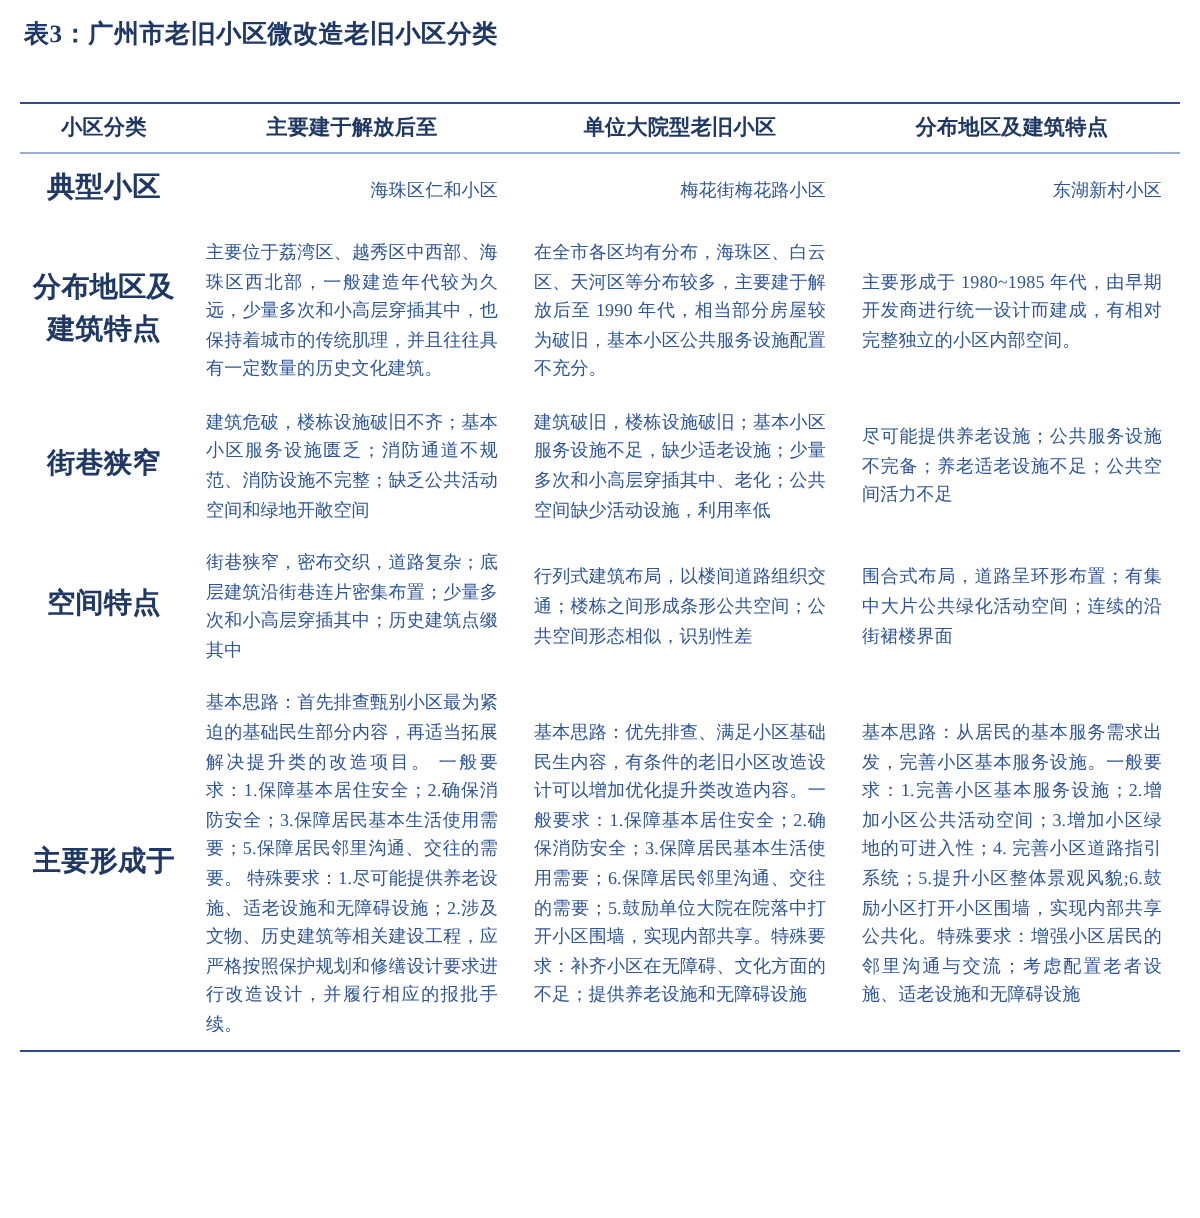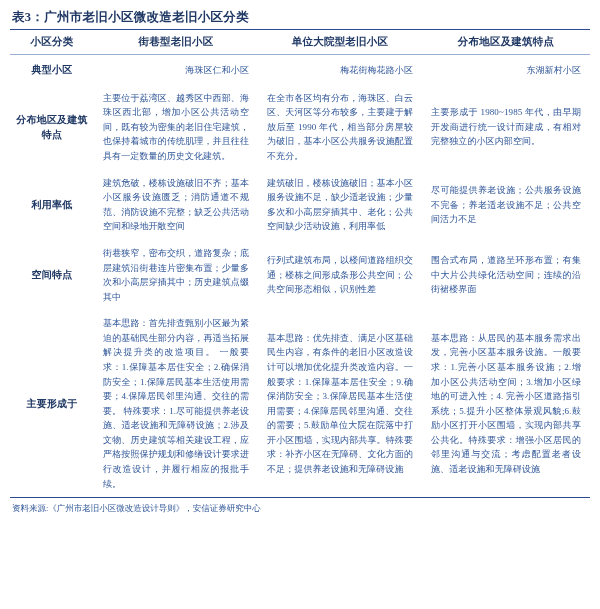--- a/index.html
+++ b/index.html
@@ -23,20 +23,21 @@
     font-weight:bold;
     color:#1f3864;
     letter-spacing:0.3px;
     padding:1px 0 4px 2px;
     line-height:1.3;
   }
   table.tbl{
     width:580px;
     border-collapse:collapse;
     table-layout:fixed;
+    margin-top:22px;
   }
   table.tbl col.c1{width:84px;}
   table.tbl col.c2{width:164px;}
   table.tbl col.c3{width:164px;}
   table.tbl col.c4{width:168px;}
   .rule-top{
     border-top:1.6px solid #2b4b8c;
   }
   .rule-head{
     border-bottom:1.1px solid #9bb0d4;
@@ -47,21 +48,21 @@
   th.hcell{
     font-size:10.5px;
     font-weight:bold;
     color:#1f3864;
     text-align:center;
     padding:5px 3px 5px 3px;
     letter-spacing:0.2px;
     vertical-align:middle;
   }
   td.label{
-    font-size:10px;
+    font-size:14px;
     font-weight:bold;
     color:#1f3864;
     text-align:center;
     vertical-align:middle;
     padding:6px 4px;
     letter-spacing:0.2px;
     line-height:1.55;
   }
   td.body{
     font-size:9px;
@@ -98,60 +99,59 @@
   <table class="tbl">
     <colgroup>
       <col class="c1">
         <col class="c2">
         <col class="c3">
         <col class="c4">
     </colgroup>
     <thead>
       <tr class="rule-top rule-head">
         <th class="hcell rule-top rule-head">小区分类</th>
-        <th class="hcell rule-top rule-head">街巷型老旧小区</th>
+        <th class="hcell rule-top rule-head">主要建于解放后至</th>
         <th class="hcell rule-top rule-head">单位大院型老旧小区</th>
         <th class="hcell rule-top rule-head">分布地区及建筑特点</th>
       </tr>
     </thead>
     <tbody>
 
       <tr class="typical zebra">
         <td class="label">典型小区</td>
         <td class="body center">海珠区仁和小区</td>
         <td class="body center">梅花街梅花路小区</td>
         <td class="body center">东湖新村小区</td>
       </tr>
 
       <tr class="zebra">
         <td class="label">分布地区及建筑特点</td>
-        <td class="body">主要位于荔湾区、越秀区中西部、海珠区西北部，增加小区公共活动空间，既有较为密集的老旧住宅建筑，也保持着城市的传统肌理，并且往往具有一定数量的历史文化建筑。</td>
+        <td class="body">主要位于荔湾区、越秀区中西部、海珠区西北部，一般建造年代较为久远，少量多次和小高层穿插其中，也保持着城市的传统肌理，并且往往具有一定数量的历史文化建筑。</td>
         <td class="body">在全市各区均有分布，海珠区、白云区、天河区等分布较多，主要建于解放后至 1990 年代，相当部分房屋较为破旧，基本小区公共服务设施配置不充分。</td>
         <td class="body">主要形成于 1980~1985 年代，由早期开发商进行统一设计而建成，有相对完整独立的小区内部空间。</td>
       </tr>
 
       <tr class="zebra">
-        <td class="label">利用率低</td>
+        <td class="label">街巷狭窄</td>
         <td class="body">建筑危破，楼栋设施破旧不齐；基本小区服务设施匮乏；消防通道不规范、消防设施不完整；缺乏公共活动空间和绿地开敞空间</td>
         <td class="body">建筑破旧，楼栋设施破旧；基本小区服务设施不足，缺少适老设施；少量多次和小高层穿插其中、老化；公共空间缺少活动设施，利用率低</td>
         <td class="body">尽可能提供养老设施；公共服务设施不完备；养老适老设施不足；公共空间活力不足</td>
       </tr>
 
       <tr class="zebra">
         <td class="label">空间特点</td>
         <td class="body">街巷狭窄，密布交织，道路复杂；底层建筑沿街巷连片密集布置；少量多次和小高层穿插其中；历史建筑点缀其中</td>
         <td class="body">行列式建筑布局，以楼间道路组织交通；楼栋之间形成条形公共空间；公共空间形态相似，识别性差</td>
         <td class="body">围合式布局，道路呈环形布置；有集中大片公共绿化活动空间；连续的沿街裙楼界面</td>
       </tr>
 
       <tr class="zebra rule-bottom">
         <td class="label rule-bottom">主要形成于</td>
-        <td class="body rule-bottom">基本思路：首先排查甄别小区最为紧迫的基础民生部分内容，再适当拓展解决提升类的改造项目。 一般要求：1.保障基本居住安全；2.确保消防安全；1.保障居民基本生活使用需要；4.保障居民邻里沟通、交往的需要。 特殊要求：1.尽可能提供养老设施、适老设施和无障碍设施；2.涉及文物、历史建筑等相关建设工程，应严格按照保护规划和修缮设计要求进行改造设计，并履行相应的报批手续。</td>
-        <td class="body rule-bottom">基本思路：优先排查、满足小区基础民生内容，有条件的老旧小区改造设计可以增加优化提升类改造内容。一般要求：1.保障基本居住安全；9.确保消防安全；3.保障居民基本生活使用需要；4.保障居民邻里沟通、交往的需要；5.鼓励单位大院在院落中打开小区围墙，实现内部共享。特殊要求：补齐小区在无障碍、文化方面的不足；提供养老设施和无障碍设施</td>
+        <td class="body rule-bottom">基本思路：首先排查甄别小区最为紧迫的基础民生部分内容，再适当拓展解决提升类的改造项目。 一般要求：1.保障基本居住安全；2.确保消防安全；3.保障居民基本生活使用需要；5.保障居民邻里沟通、交往的需要。 特殊要求：1.尽可能提供养老设施、适老设施和无障碍设施；2.涉及文物、历史建筑等相关建设工程，应严格按照保护规划和修缮设计要求进行改造设计，并履行相应的报批手续。</td>
+        <td class="body rule-bottom">基本思路：优先排查、满足小区基础民生内容，有条件的老旧小区改造设计可以增加优化提升类改造内容。一般要求：1.保障基本居住安全；2.确保消防安全；3.保障居民基本生活使用需要；6.保障居民邻里沟通、交往的需要；5.鼓励单位大院在院落中打开小区围墙，实现内部共享。特殊要求：补齐小区在无障碍、文化方面的不足；提供养老设施和无障碍设施</td>
         <td class="body rule-bottom">基本思路：从居民的基本服务需求出发，完善小区基本服务设施。一般要求：1.完善小区基本服务设施；2.增加小区公共活动空间；3.增加小区绿地的可进入性；4. 完善小区道路指引系统；5.提升小区整体景观风貌;6.鼓励小区打开小区围墙，实现内部共享公共化。特殊要求：增强小区居民的邻里沟通与交流；考虑配置老者设施、适老设施和无障碍设施</td>
       </tr>
 
     </tbody>
   </table>
 
-  <div class="src">资料来源:《广州市老旧小区微改造设计导则》，安信证券研究中心</div>
 
 </div>
 
 </body></html>

